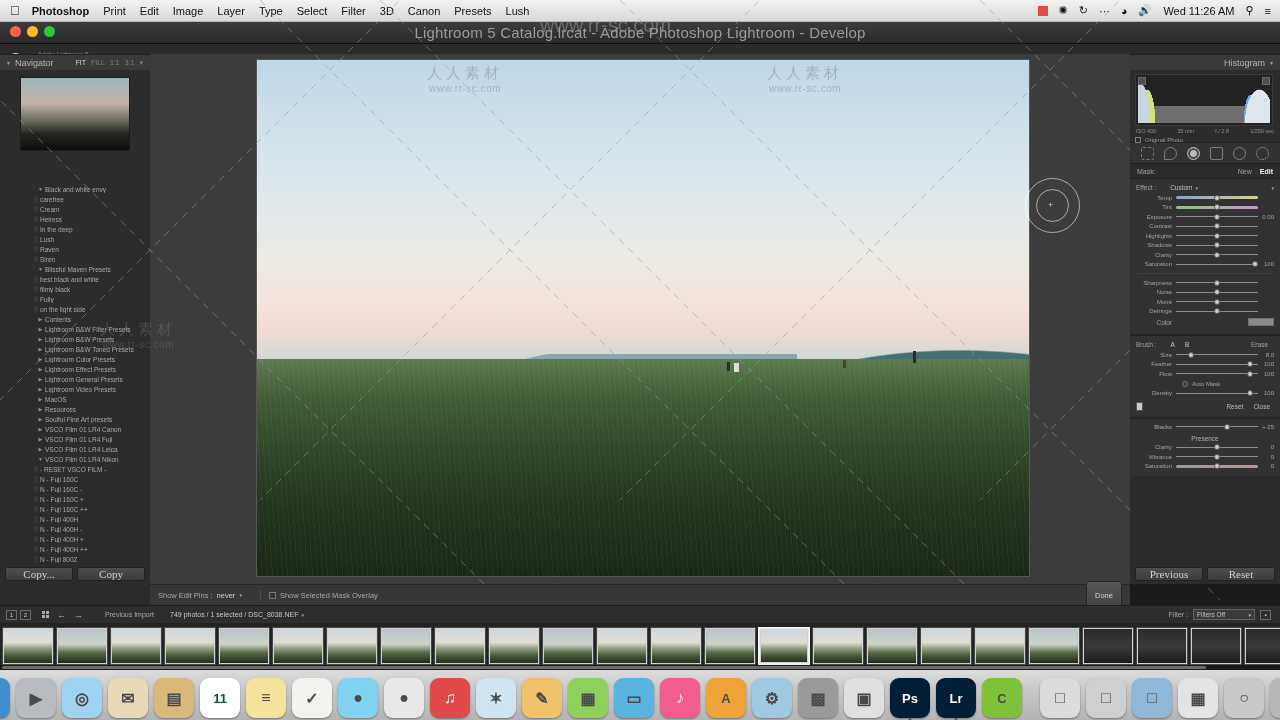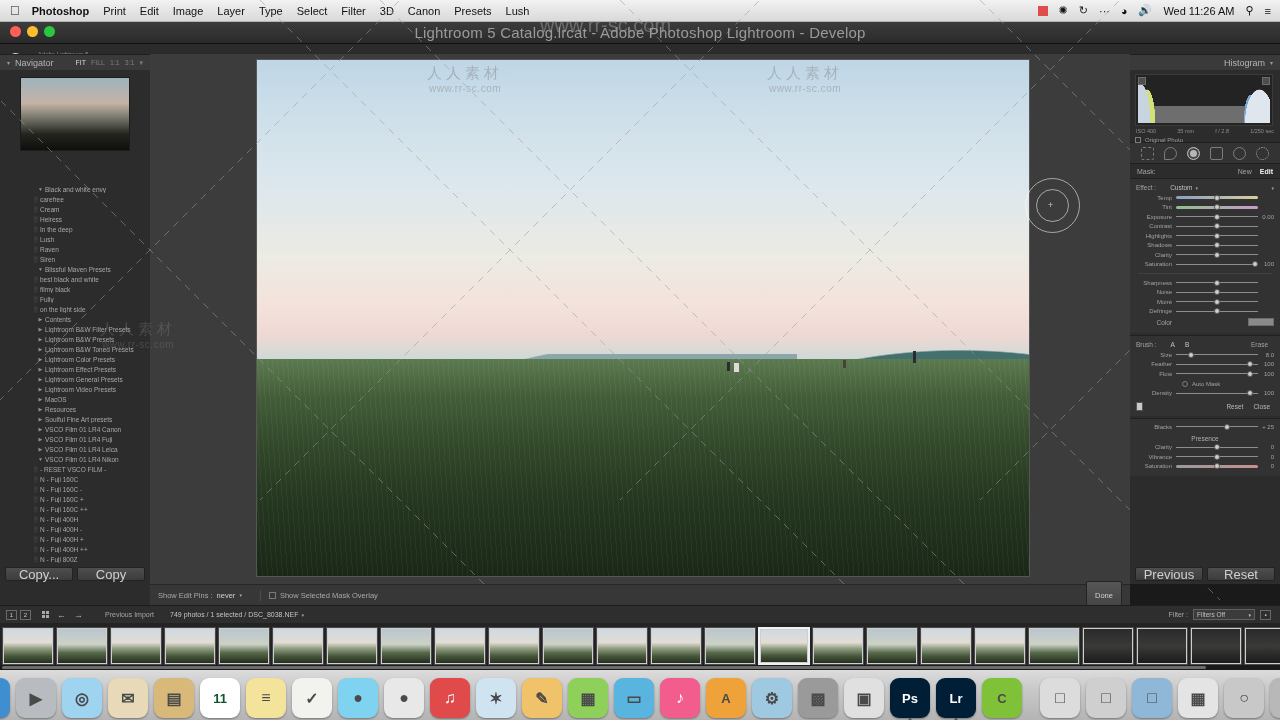--- a/index.html
+++ b/index.html
@@ -80,23 +80,23 @@
   .presetpane { position:absolute; left:0; top:130px; width:150px; height:452px; background:#2c2c2c; overflow:hidden; }
   .preset-scroll { padding-top:0px; }
   .prow { height:10px; display:flex; align-items:center; font-size:6.5px; color:#a8a8a8; white-space:nowrap; }
   .prow .tw { width:9px; text-align:center; font-size:5px; color:#909090; }
   .prow.lvl1 { padding-left:31px; }
   .prow .lbl { overflow:hidden; text-overflow:ellipsis; }
   .prow.grp { padding-left:36px; }
 
   .cpbtns { position:absolute; left:0; bottom:0; width:150px; height:20px; display:flex; align-items:center; gap:4px; padding:0 5px; background:#2c2c2c;}
   .btn {
-    flex:1; height:14px; border-radius:2px; font-size:13px; color:#cfcfcf;
+    flex:1; height:14px; border-radius:2px; font-size:11px; color:#cfcfcf;
     background:linear-gradient(#4e4e4e,#3c3c3c); border:1px solid #222;
-    display:flex; align-items:center; justify-content:center;
+    display:flex; align-items:center; justify-content:center;font-family:Liberation Serif, serif;
   }
 
   
   .photo-wrap { position:absolute; left:106px; top:5px; width:774px; height:518px; }
   .photo {
     position:absolute; left:0; top:0; width:774px; height:518px;
     border:1px solid #565656;
     background:
       linear-gradient(180deg,
         #bfd6e6 0%, #cfe0ea 12%, #dce7ed 24%, #ecebe4 38%,

